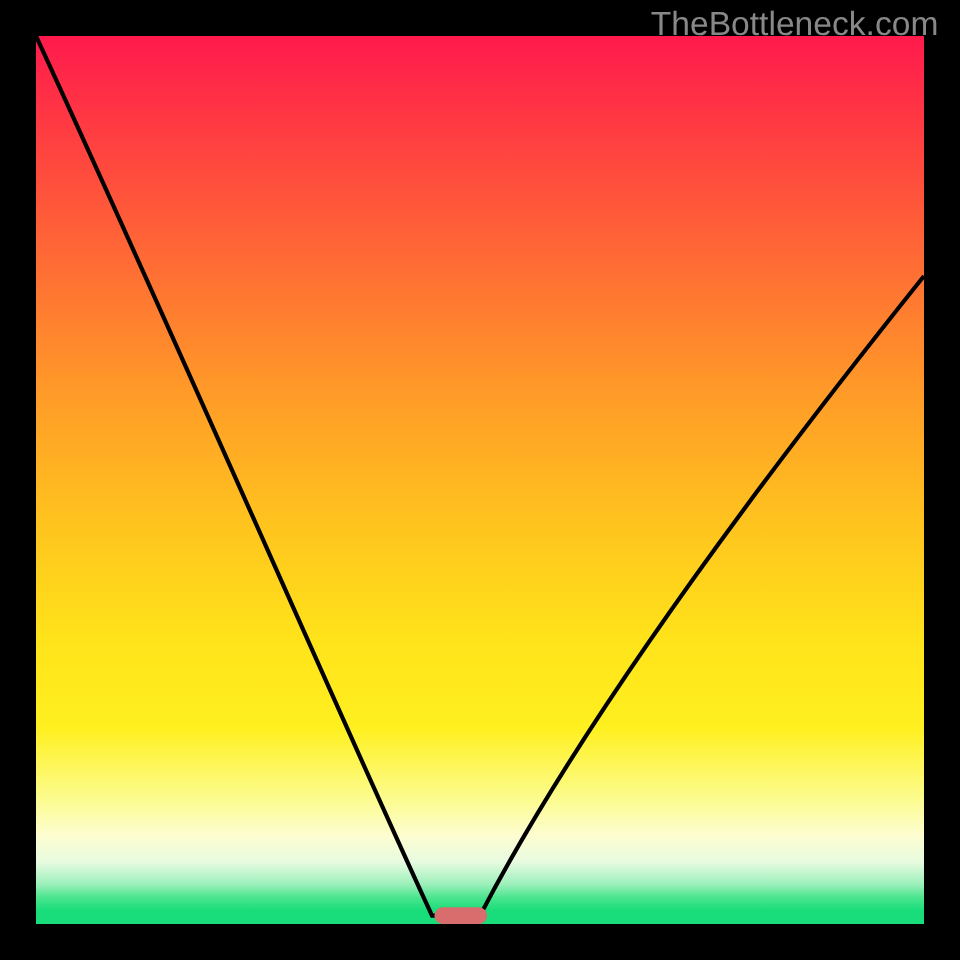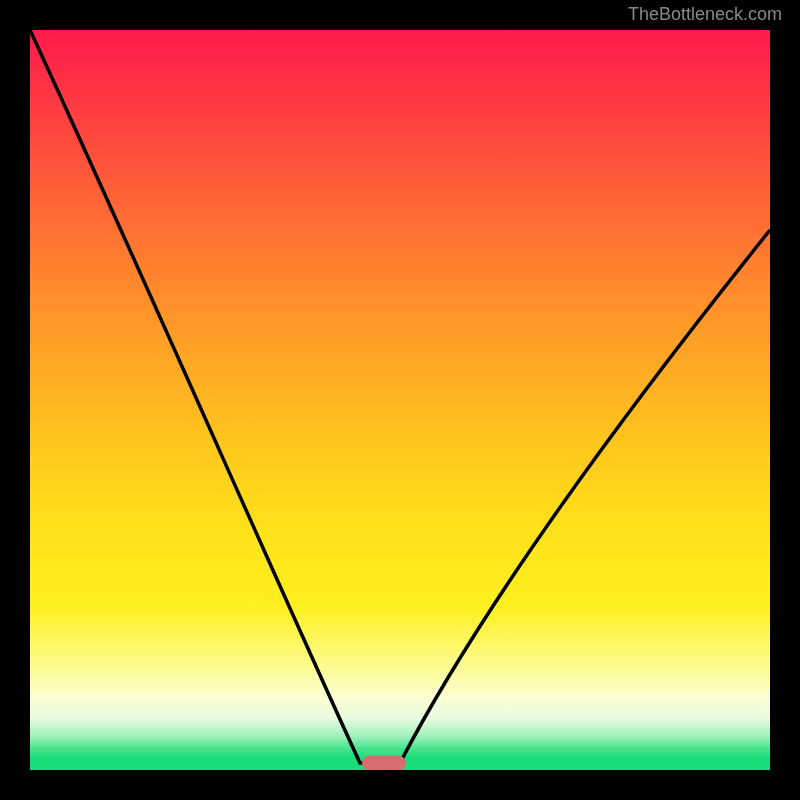--- a/index.html
+++ b/index.html
@@ -9,21 +9,21 @@
     height: 800px;
     background: #000;
     position: relative;
     font-family: Arial, sans-serif;
   }
   .watermark {
     position: absolute;
     top: 4px;
     right: 18px;
     color: #888;
-    font-size: 18px;
+    font-size: 28px;
     z-index: 10;
   }
   .plot-area {
     position: absolute;
     left: 30px;
     top: 30px;
     width: 740px;
     height: 740px;
     overflow: hidden;
   }

